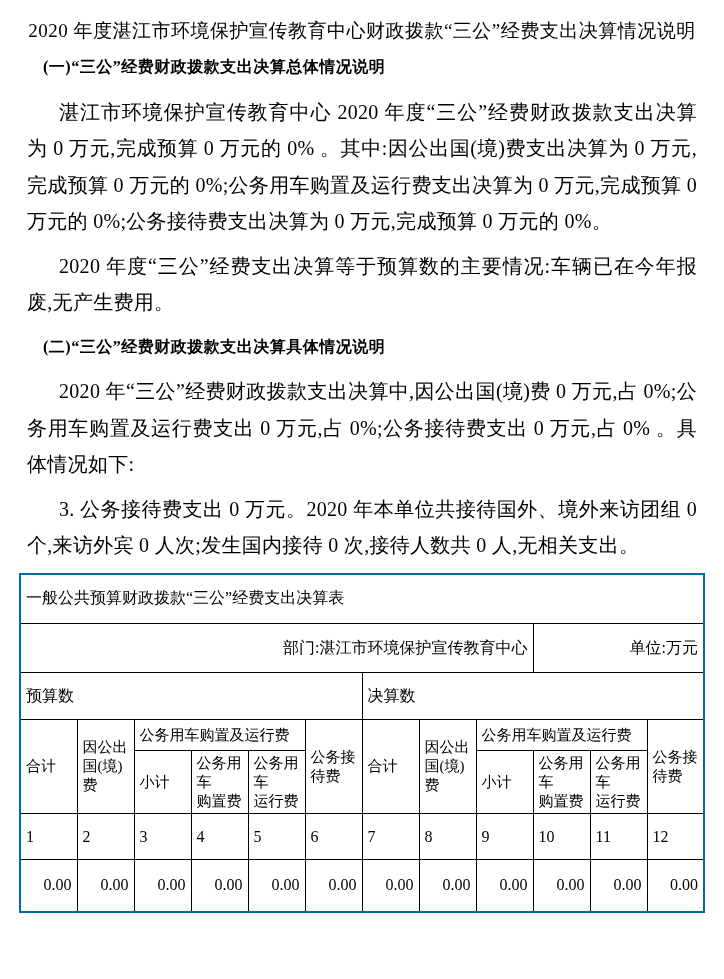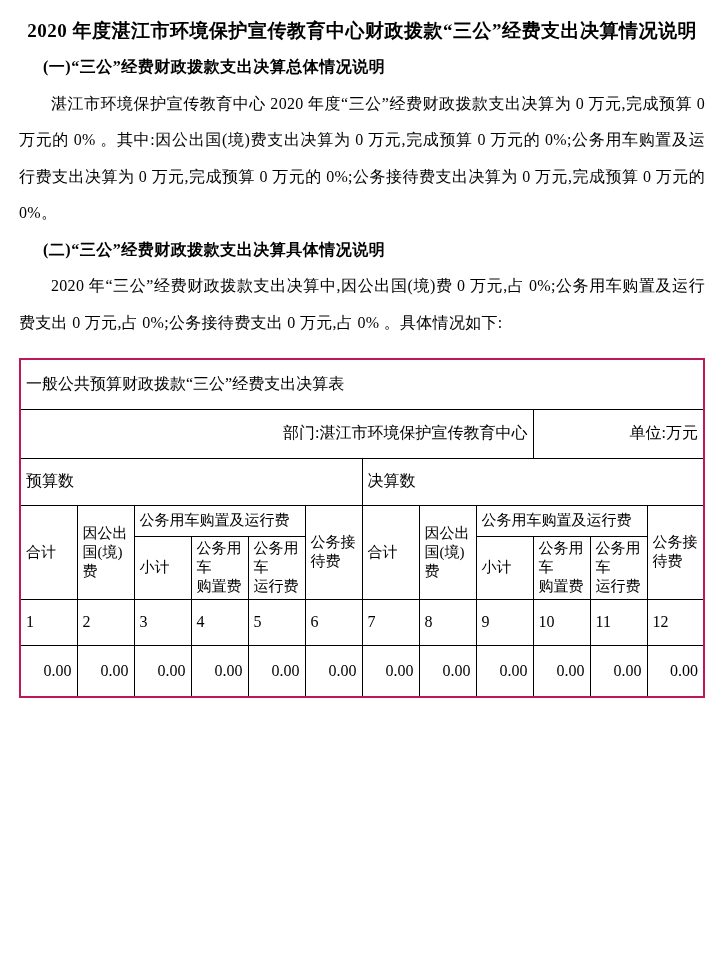--- a/index.html
+++ b/index.html
@@ -12,57 +12,57 @@
   .page {
     box-sizing: border-box;
     width: 724px;
     height: 979px;
     padding: 0 19px;
     overflow: hidden;
     background: #ffffff;
   }
   .doc-title {
     font-size: 19px;
-    font-weight: bold;
+    font-weight: normal;
     text-align: center;
     line-height: 34px;
     margin: 14px 0 1px 0;
     letter-spacing: 0.5px;
   }
   .heading {
     font-size: 16px;
     font-weight: bold;
     line-height: 36.5px;
     margin: 0;
     text-indent: 24px;
     letter-spacing: 0.5px;
     font-family: Liberation Serif, serif;
   }
   .para {
-    font-size: 16px;
+    font-size: 20px;
     line-height: 36.5px;
-    margin: 0;
+    margin: 8px;
     text-indent: 32px;
     text-align: justify;
     letter-spacing: 0.3px;
   }
   .text-cursor {
     display: inline-block;
     width: 1.5px;
     height: 17px;
     background: #000;
     vertical-align: -3px;
     margin: 0 1px;
   }
   table.budget-table {
     border-collapse: collapse;
     table-layout: fixed;
     width: 686px;
-    margin-top: 17px;
-    border: 2px solid #be185d;
+    margin-top: 9px;
+    border: 2px solid #0369a1;
     font-size: 16px;
   }
   table.budget-table td {
     border: 1px solid #000;
     padding: 2px 5px;
     vertical-align: middle;
     overflow: hidden;
     box-sizing: border-box;
   }
   .row-title td   { height: 50px; padding-left: 9px; }
@@ -85,27 +85,29 @@
 <body>
 
 <div class="page">
 
   <h1 class="doc-title">2020 年度湛江市环境保护宣传教育中心财政拨款“三公”经费支出决算情况说明</h1>
 
   <p class="heading">(一)“三公”经费财政拨款支出决算总体情况说明</p>
 
   <p class="para">湛江市环境保护宣传教育中心 2020 年度“三公”经费财政拨款支出决算为 0 万元,完成预算 0 万元的 0% 。其中:因公出国(境)费支出决算为 0 万元,完成预算 0 万元的 0%;公务用车购置及运行费支出决算为 0 万元,完成预算 0 万元的 0%;公务接待费支出决算为 0 万元,完成预算 0 万元的 0%。</p>
 
+  <p class="para">2020 年度“三公”经费支出决算等于预算数的主要情况:车辆已在今年报废,无产生费用。</p>
 
   <p class="heading">(二)“三公”经费财政拨款支出决算具体情况说明</p>
 
   <p class="para">2020 年“三公”经费财政拨款支出决算中,因公出国(境)费 0 万元,占 0%;公务用车购置及运行费支出 0 万元,占 0%;公务接待费支出 0 万元,占 0% 。具体情况如下:</p>
 
 
 
+  <p class="para">3. 公务接待费支出 0 万元。2020 年本单位共接待国外、境外来访团组 0 个,来访外宾 0 人次;发生国内接待 0 次,接待人数共 0 人,无相关支出。</p>
 
   <table class="budget-table">
     <colgroup>
       <col>
         <col>
         <col>
         <col>
         <col>
         <col>
         <col>

